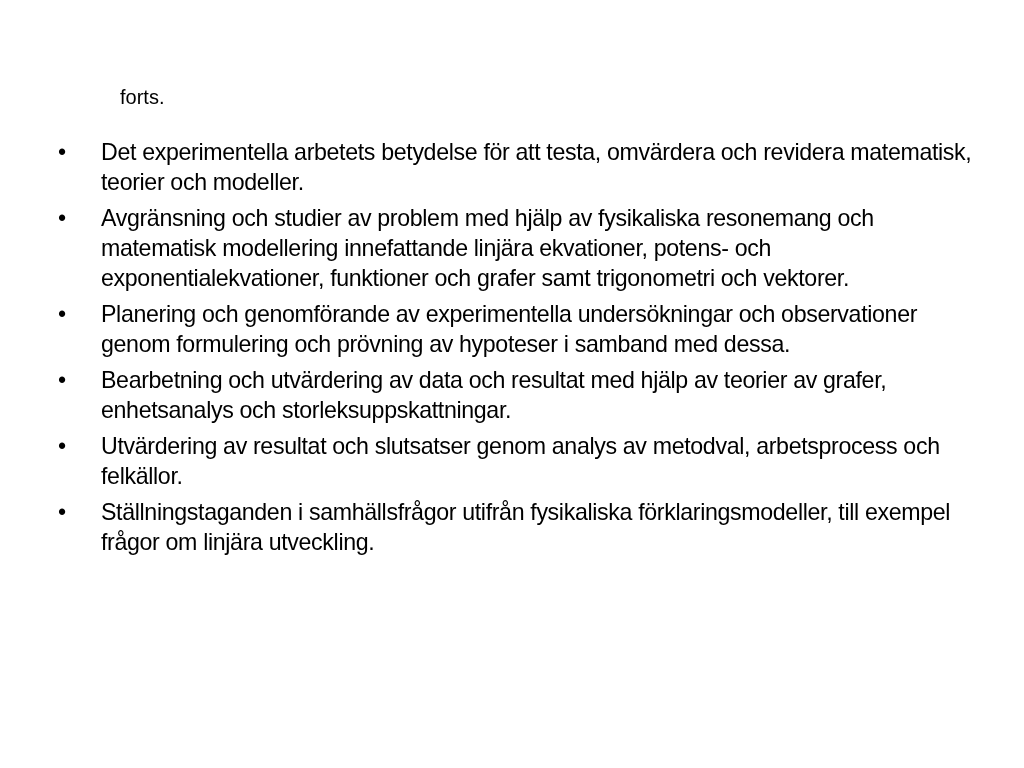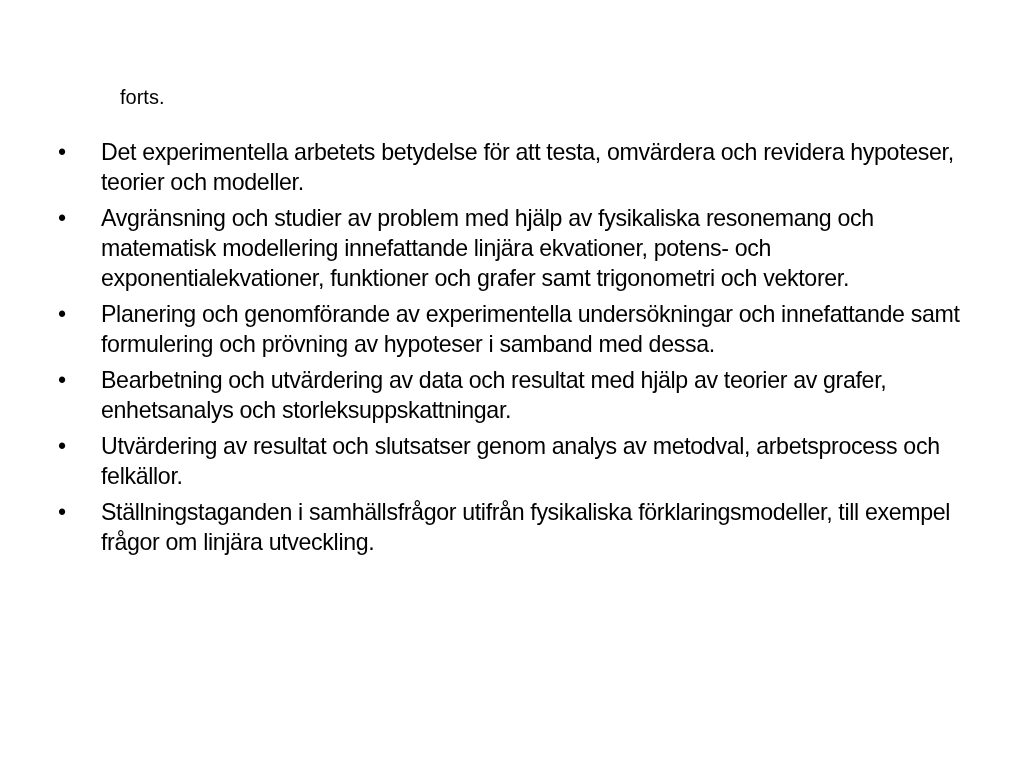--- a/index.html
+++ b/index.html
@@ -9,20 +9,20 @@
   ul.bullets { position: absolute; left: 58px; top: 137px; width: 920px; margin: 0; padding: 0; list-style: none; }
   ul.bullets li { position: relative; padding-left: 43px; font-size: 23.2px; line-height: 30px; margin-bottom: 6px; letter-spacing: -0.35px; }
   ul.bullets li .dot { position: absolute; left: 0; top: 0; width: 20px; }
 </style>
 </head>
 <body>
 
 <div>
   <div class="subtitle">forts.</div>
   <ul class="bullets">
-    <li><span class="dot">•</span><span>Det experimentella arbetets betydelse för att testa, omvärdera och revidera hypoteser, teorier och modeller.</span></li>
+    <li><span class="dot">•</span><span>Det experimentella arbetets betydelse för att testa, omvärdera och revidera matematisk, teorier och modeller.</span></li>
     <li><span class="dot">•</span><span>Avgränsning och studier av problem med hjälp av fysikaliska resonemang och matematisk modellering innefattande linjära ekvationer, potens- och exponentialekvationer, funktioner och grafer samt trigonometri och vektorer.</span></li>
-    <li><span class="dot">•</span><span>Planering och genomförande av experimentella undersökningar och innefattande samt formulering och prövning av hypoteser i samband med dessa.</span></li>
+    <li><span class="dot">•</span><span>Planering och genomförande av experimentella undersökningar och observationer genom formulering och prövning av hypoteser i samband med dessa.</span></li>
     <li><span class="dot">•</span><span>Bearbetning och utvärdering av data och resultat med hjälp av teorier av grafer, enhetsanalys och storleksuppskattningar.</span></li>
     <li><span class="dot">•</span><span>Utvärdering av resultat och slutsatser genom analys av metodval, arbetsprocess och felkällor.</span></li>
     <li><span class="dot">•</span><span>Ställningstaganden i samhällsfrågor utifrån fysikaliska förklaringsmodeller, till exempel frågor om linjära utveckling.</span></li>
   </ul>
 </div>
 
 </body></html>

